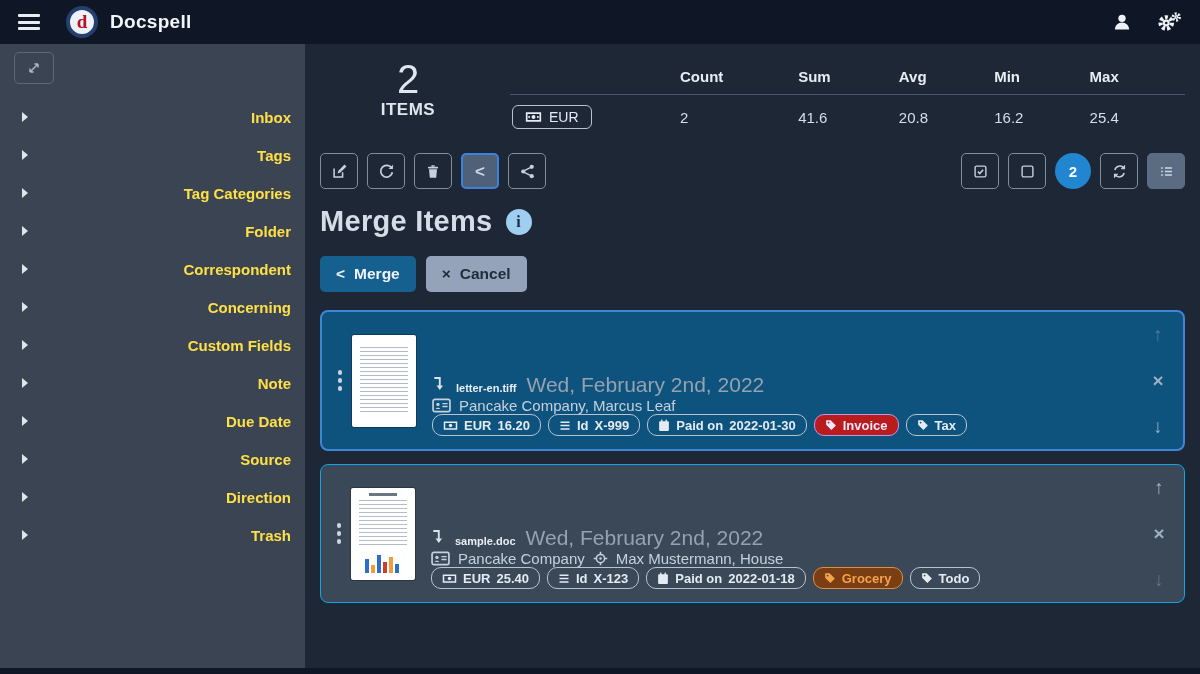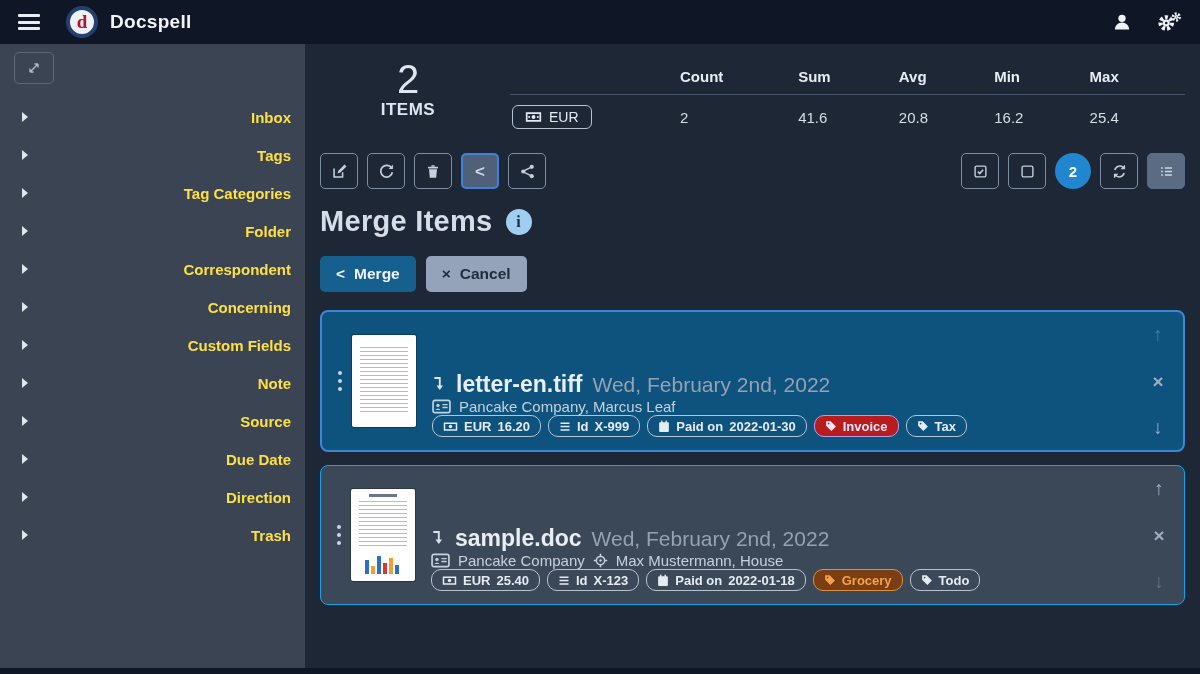--- a/index.html
+++ b/index.html
@@ -95,21 +95,21 @@
     box-shadow:0 0 0 1px rgba(0,0,0,.25); }
   .tlines { position:absolute; left:8px; right:8px; top:12px; bottom:12px;
     background:repeating-linear-gradient(to bottom,#9aa5b1 0 1px,transparent 1px 4px); opacity:.75; }
   .tlines.short { bottom:34px; }
   .ttitle { position:absolute; top:5px; left:18px; right:18px; height:3px; background:#6b7682; }
   .tbars { position:absolute; bottom:7px; left:14px; right:16px; height:22px; display:flex;
     align-items:flex-end; gap:2px; }
   .tbars i { flex:1; display:block; }
   .card-body { flex:1; display:flex; flex-direction:column; justify-content:space-between; padding:3px 0; }
   .line1 { display:flex; align-items:baseline; gap:10px; }
-  .fname { color:#e9eef5; font-size:23px; font-weight:700; }
+  .fname { color:#e9eef5; font-size:11px; font-weight:700; }
   .fdate { color:#95a2b1; font-size:21px;margin-top:48px; }
   .line2 { display:flex; align-items:center; gap:8px; color:#c6d1dc; font-size:15px; }
   .chips { display:flex; gap:7px; align-items:center; }
   .chip { display:inline-flex; align-items:center; gap:6px; border:1px solid #b6c3d1; border-radius:10px;
     padding:2.5px 10px; font-size:13px; font-weight:700; color:#e4ebf2; white-space:nowrap; }
   .chip.purple { background:#b91c1c; border-color:#b59bee; color:#efe7ff; }
   .chip.orange { background:#7b3d12; border-color:#dd8f41; color:#f3a24f; }
   .card-controls { width:30px; display:flex; flex-direction:column; justify-content:space-between;
     align-items:center; padding:3px 0; }
   .ctrl { color:#9db0c2; font-size:19px; font-weight:800; line-height:1; cursor:pointer;
@@ -190,25 +190,25 @@
   <div class="side-item">
     <span class="caret"></span>
     <span>Custom Fields</span>
   </div>
   <div class="side-item">
     <span class="caret"></span>
     <span>Note</span>
   </div>
   <div class="side-item">
     <span class="caret"></span>
+    <span>Due Date</span>
+  </div>
+  <div class="side-item">
+    <span class="caret"></span>
     <span>Source</span>
-  </div>
-  <div class="side-item">
-    <span class="caret"></span>
-    <span>Due Date</span>
   </div>
   <div class="side-item">
     <span class="caret"></span>
     <span>Direction</span>
   </div>
   <div class="side-item">
     <span class="caret"></span>
     <span>Trash</span>
   </div>
 </div>

